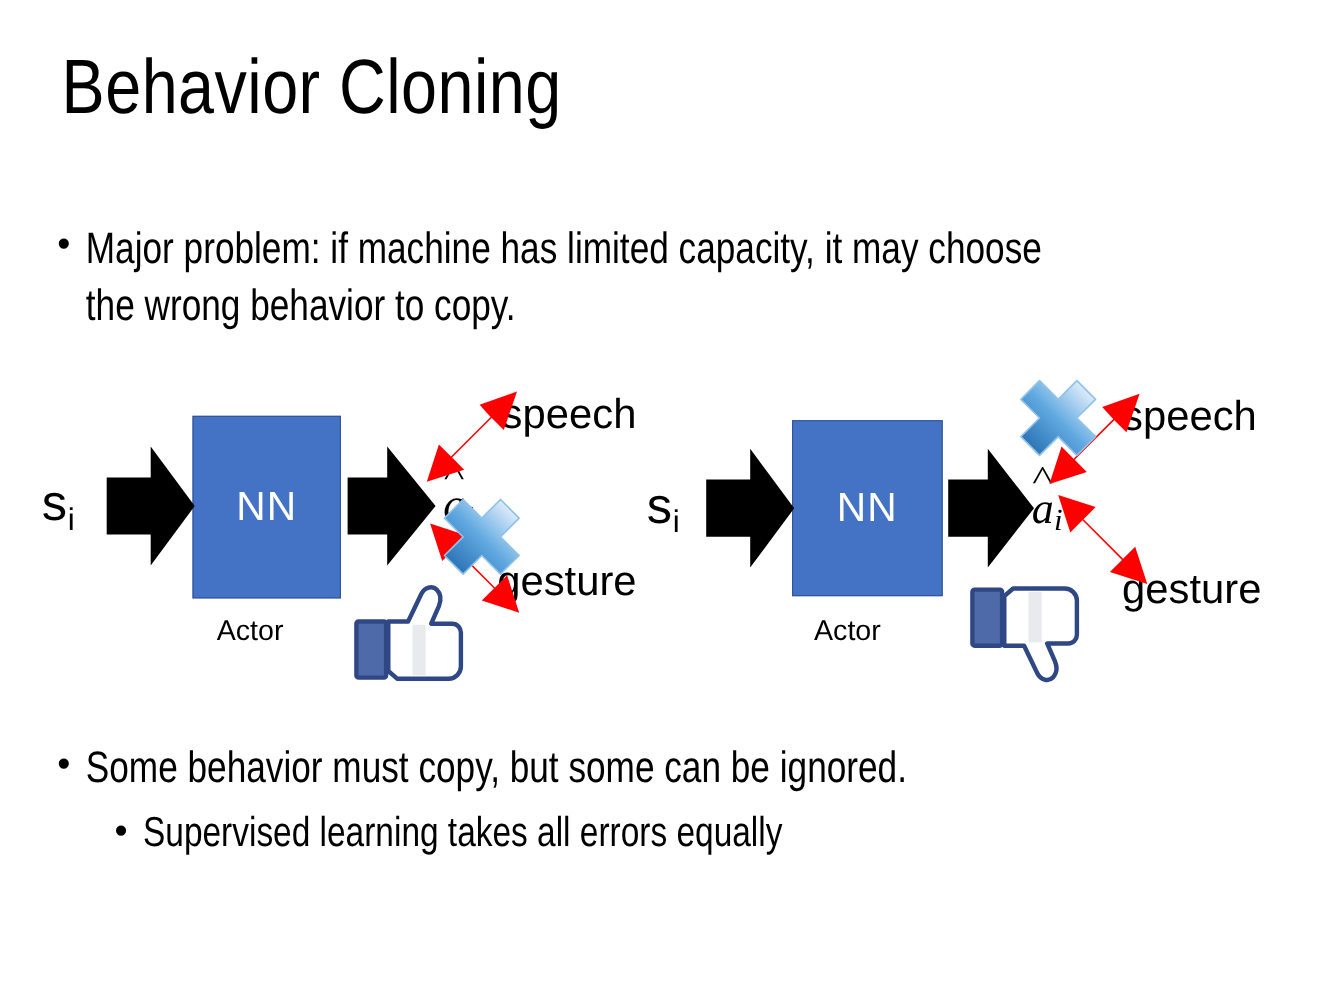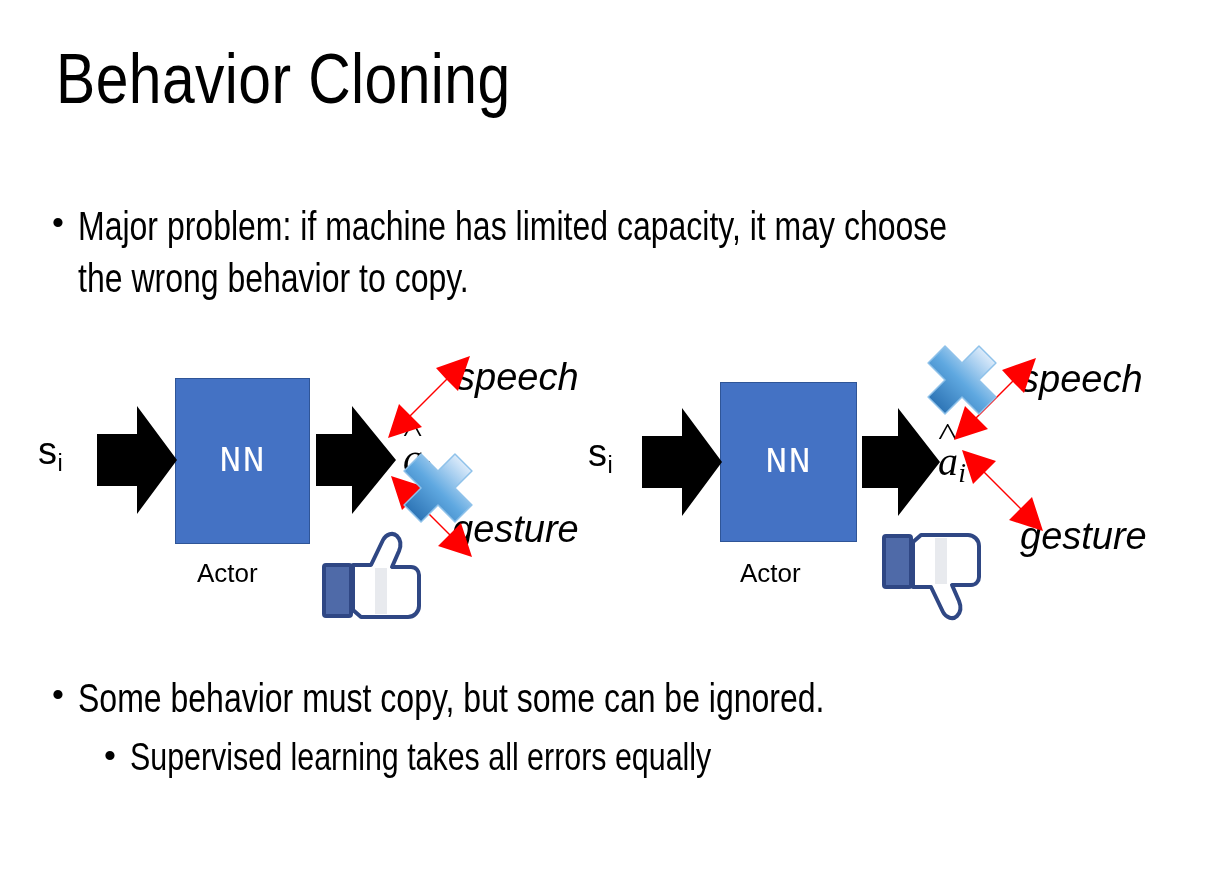--- a/index.html
+++ b/index.html
@@ -76,31 +76,30 @@
     border: 1px solid #2F5597;
     display: flex;
     align-items: center;
     justify-content: center;
   }
   .nn-label {
     color: #ffffff;
     font-size: 37px;
     font-weight: 400;
     letter-spacing: 1px;
-    font-family: Liberation Mono, monospace;
   }
   .actor-label {
     position: absolute;
     font-size: 26px;
     color: #000;
     white-space: nowrap;
   }
   .state-label {
     position: absolute;
-    font-size: 38px;
+    font-size: 46px;
     color: #000;
     white-space: nowrap;
   }
   .state-label sub {
     font-size: 0.62em;
     vertical-align: baseline;
     position: relative;
     top: 0.30em;
     left: 0.02em;
   }
@@ -133,21 +132,20 @@
     position: relative;
     top: 0.26em;
     left: 0.01em;
   }
 
   .modality-label {
     position: absolute;
     font-size: 38px;
     color: #000;
     white-space: nowrap;
-    font-style: italic;
   }
 
   .svg-layer {
     position: absolute;
     left: 0; top: 0;
     width: 100%; height: 100%;
     overflow: visible;
     pointer-events: none;
   }
 </style>

